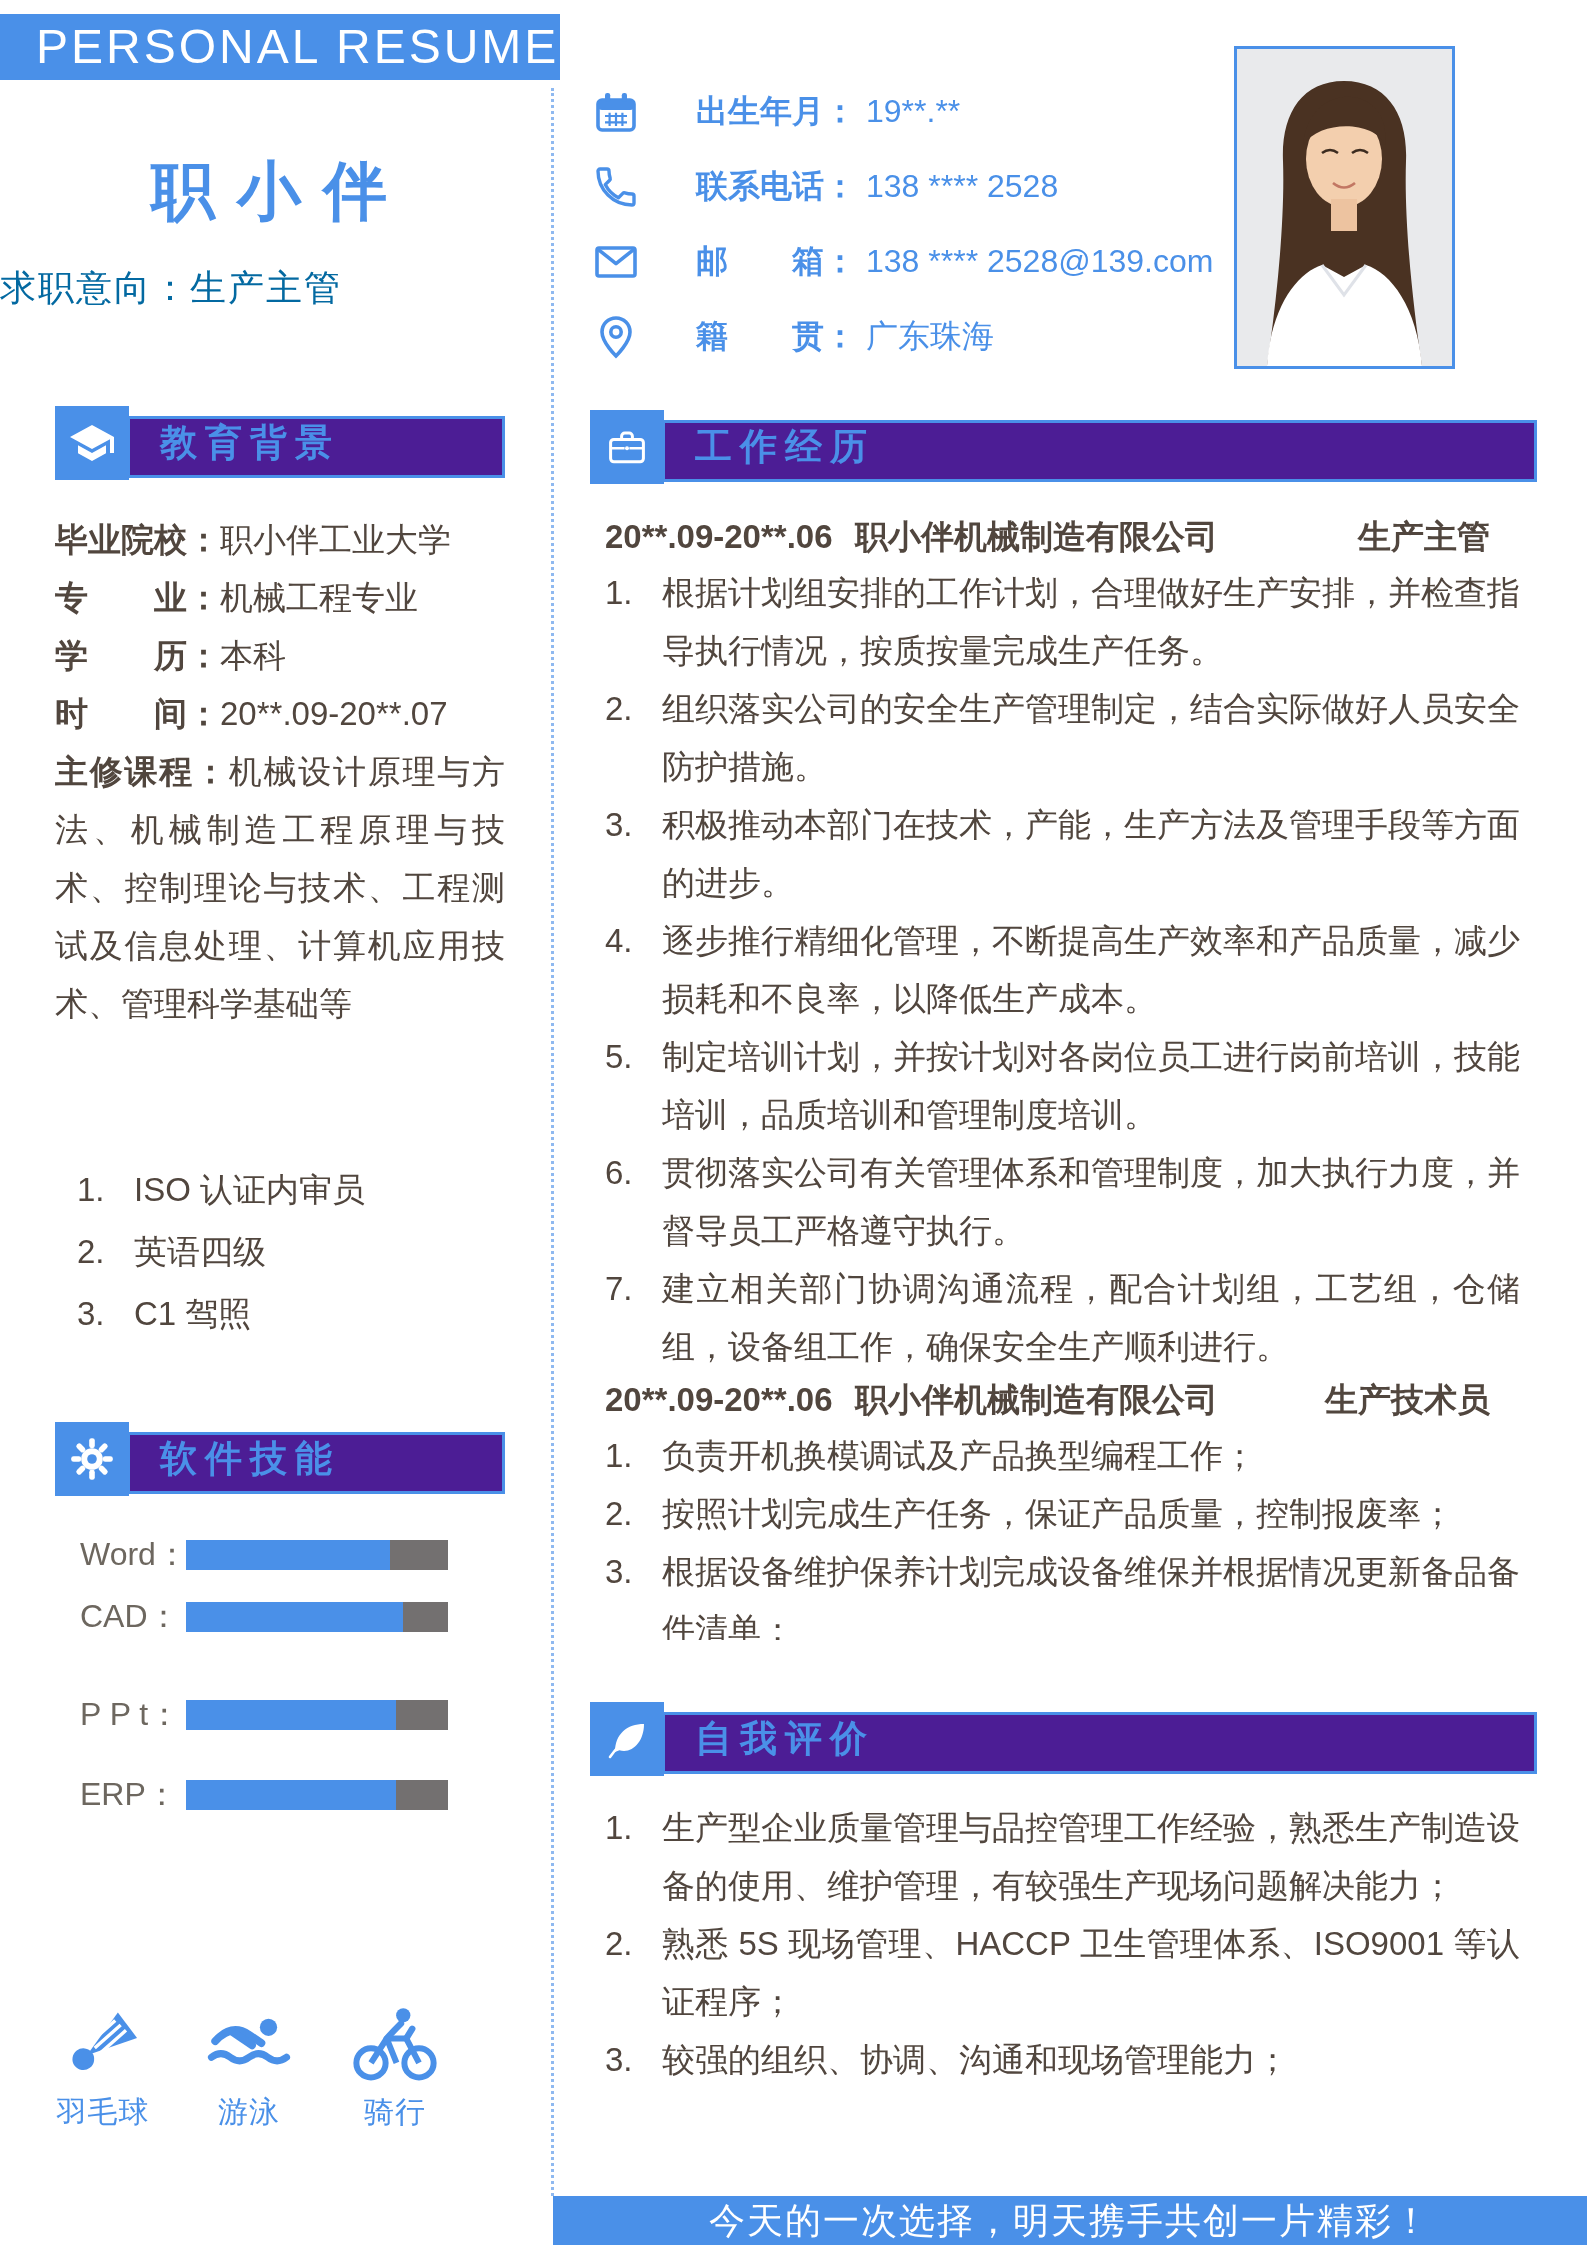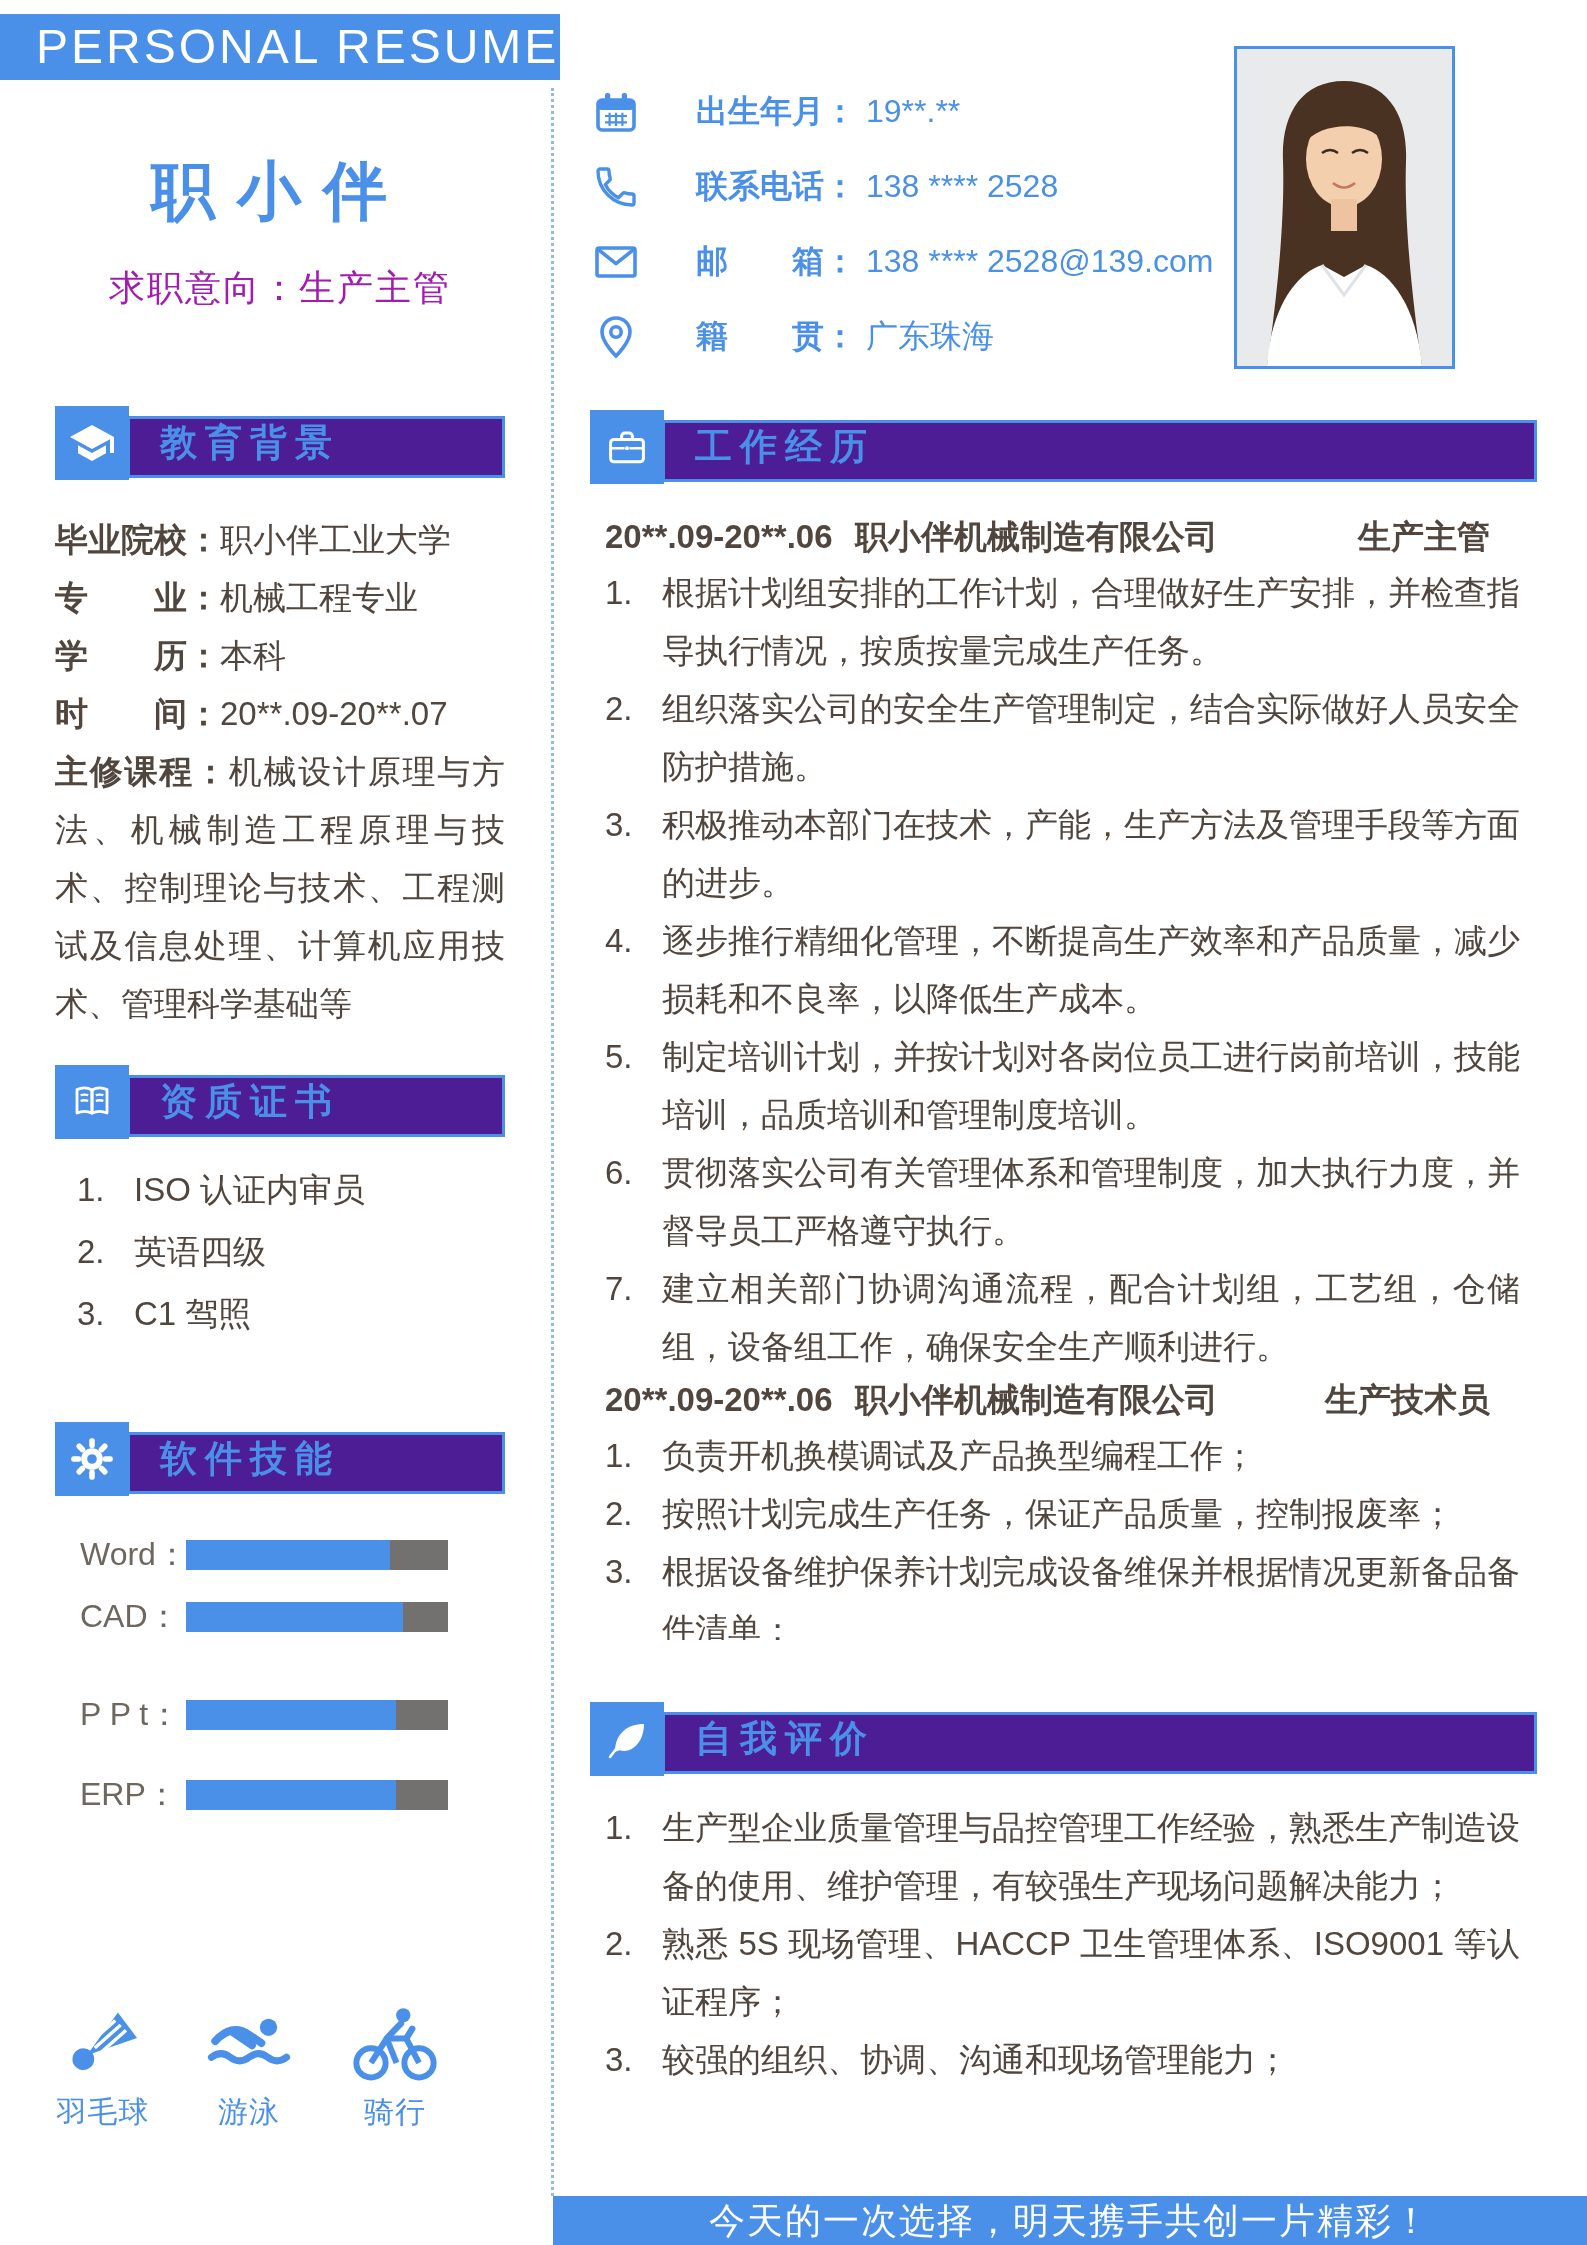--- a/index.html
+++ b/index.html
@@ -11,22 +11,22 @@
   .banner {
     position:absolute; left:0; top:14px; width:560px; height:66px;
     background:#4A90E8; color:#ffffff; font-size:48px; letter-spacing:3px;
     line-height:66px; padding-left:36px; box-sizing:border-box; white-space:nowrap;
   }
   .name {
     position:absolute; left:0; top:148px; width:560px; text-align:center;
     color:#4A90E8; font-size:64px; font-weight:bold; letter-spacing:22px;
   }
   .objective {
-    position:absolute; left:0; top:264px; width:560px; text-align:center;
-    color:#a21caf; font-size:36px; letter-spacing:2px;
+    position:absolute; left:0; top:264px; width:560px; 
+    color:#0369a1; font-size:36px; letter-spacing:2px;
   }
   
   .contact { position:absolute; left:592px; top:74px; width:620px; }
   .c-row { display:flex; align-items:center; height:75px; }
   .c-icon { width:48px; height:48px; margin-right:56px; flex:0 0 auto; }
   .c-icon svg { width:48px; height:48px; display:block; }
   .c-label { color:#4A90E8; font-size:32px; font-weight:bold; white-space:pre; }
   .c-value { color:#4A90E8; font-size:32px; margin-left:10px; white-space:nowrap; }
   
   .photo {
@@ -175,32 +175,20 @@
   </div>
 
   <div class="edu-body body-txt">
     <p><b>毕业院校：</b><span>职小伴工业大学</span></p>
     <p><b>专　　业：</b><span>机械工程专业</span></p>
     <p><b>学　　历：</b><span>本科</span></p>
     <p><b>时　　间：</b><span>20**.09-20**.07</span></p>
     <p><b>主修课程：</b><span>机械设计原理与方法、机械制造工程原理与技术、控制理论与技术、工程测试及信息处理、计算机应用技术、管理科学基础等</span></p>
   </div>
 
-  <div class="sec-head" style="left:55px; top:1065px; width:450px;">
-    <div class="sec-sq">
-      <svg viewBox="0 0 24 24">
-          <path d="M4.5 5.8C7 4.7 9.6 4.7 12 6v11.6C9.6 16.4 7 16.4 4.5 17.5 Z" fill="none" stroke="#ffffff" stroke-width="1.4" stroke-linejoin="round"></path>
-          <path d="M19.5 5.8C17 4.7 14.4 4.7 12 6v11.6c2.4-1.2 5-1.2 7.5-.1 Z" fill="none" stroke="#ffffff" stroke-width="1.4" stroke-linejoin="round"></path>
-          <path d="M6.3 8.6c1.3-.4 2.6-.4 3.8 0M6.3 11.4c1.3-.4 2.6-.4 3.8 0M13.9 8.6c1.3-.4 2.6-.4 3.8 0M13.9 11.4c1.3-.4 2.6-.4 3.8 0" stroke="#ffffff" stroke-width="1.2" fill="none"></path>
-        </svg>
-    </div>
-    <div class="sec-box">
-      <span class="sec-title">资质证书</span>
-    </div>
-  </div>
 
   <ol class="num-list cert-list">
     <li>ISO 认证内审员</li>
     <li>英语四级</li>
     <li>C1 驾照</li>
   </ol>
 
   <div class="sec-head" style="left:55px; top:1422px; width:450px;">
     <div class="sec-sq">
       <svg viewBox="0 0 24 24">

